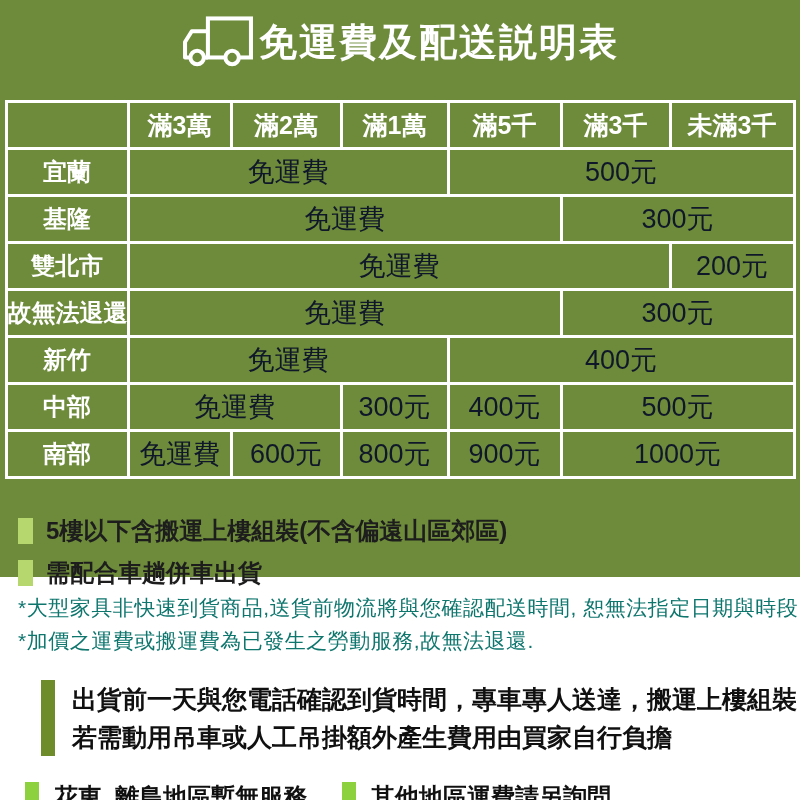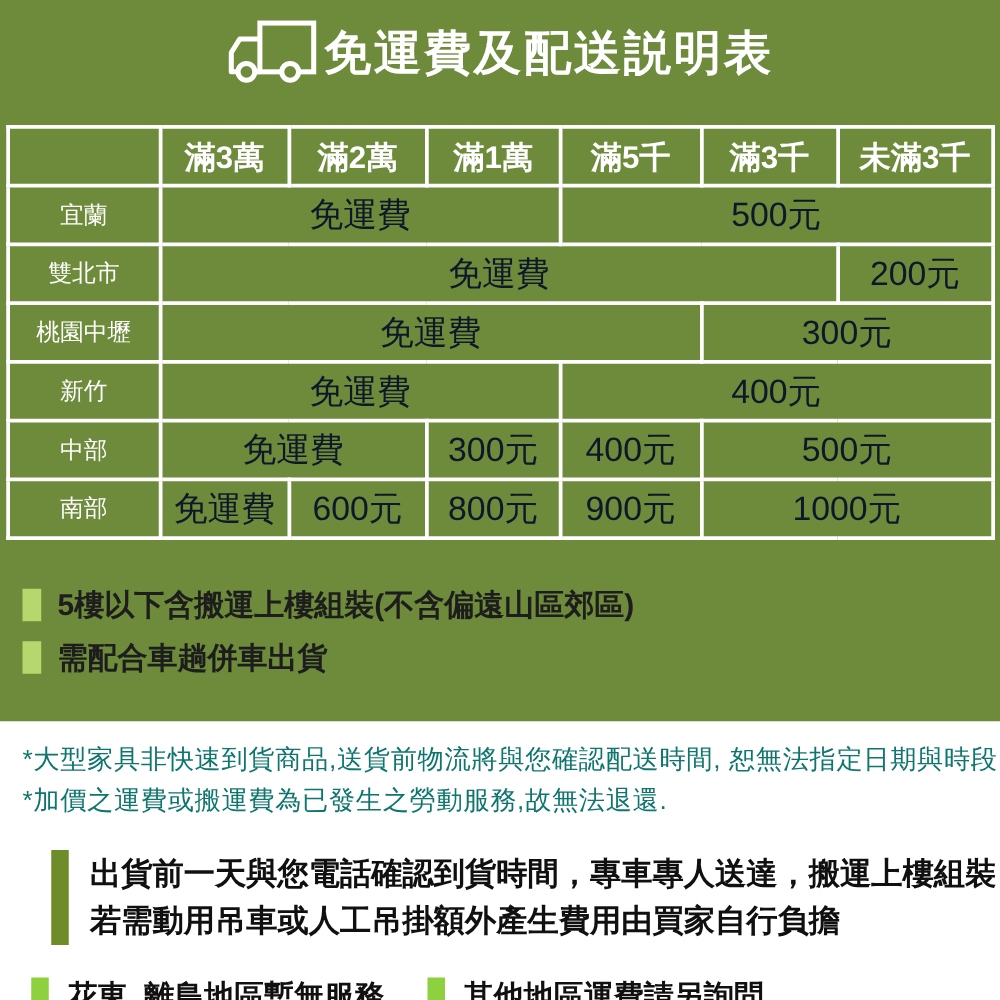--- a/index.html
+++ b/index.html
@@ -13,21 +13,21 @@
   .title-bar { height:84px; display:flex; align-items:center; justify-content:center; gap:4px; }
   .title { color:#ffffff; font-size:38px; font-weight:bold; letter-spacing:2px; }
   .truck { display:flex; align-items:center; }
   
   table.fee { border-collapse:collapse; width:788px; margin:16px auto; table-layout:fixed; }
   .fee th, .fee td {
     border:3px solid #ffffff; height:47px; padding:0;
     text-align:center; vertical-align:middle; overflow:hidden; white-space:nowrap;
   }
   .fee thead th { color:#ffffff; font-size:25px; font-weight:bold; }
-  .fee td.region { color:#ffffff; font-size:19px; font-weight:normal; }
+  .fee td.region { color:#ffffff; font-size:24px; font-weight:bold; }
   .fee td.val { color:#0f172a; font-size:27px; font-weight:normal; }
   
   .green-notes { padding:10px 0 0 18px; }
   .gnote { display:flex; align-items:center; gap:13px; margin-top:10px;
            color:#1d1d1d; font-size:24px; font-weight:bold; }
   .gnote .sq { width:15px; height:26px; background:#b5d76d; flex:0 0 auto; }
   
   .white-section { padding-top:15px; }
   .footnote { color:#0f766e; font-size:21px; line-height:31px; margin:0 10px 2px 18px;
               letter-spacing:0.5px; white-space:nowrap; }
@@ -79,26 +79,31 @@
           <th>未滿3千</th>
         </tr>
       </thead>
       <tbody>
         <tr>
           <td class="region">宜蘭</td>
           <td class="val" colspan="3">免運費</td>
           <td class="val" colspan="3">500元</td>
         </tr>
         <tr>
+          <td class="region">基隆</td>
+          <td class="val" colspan="4">免運費</td>
+          <td class="val" colspan="2">300元</td>
+        </tr>
+        <tr>
           <td class="region">雙北市</td>
           <td class="val" colspan="5">免運費</td>
           <td class="val">200元</td>
         </tr>
         <tr>
-          <td class="region">桃園中壢</td>
+          <td class="region">故無法退還</td>
           <td class="val" colspan="4">免運費</td>
           <td class="val" colspan="2">300元</td>
         </tr>
         <tr>
           <td class="region">新竹</td>
           <td class="val" colspan="3">免運費</td>
           <td class="val" colspan="3">400元</td>
         </tr>
         <tr>
           <td class="region">中部</td>

